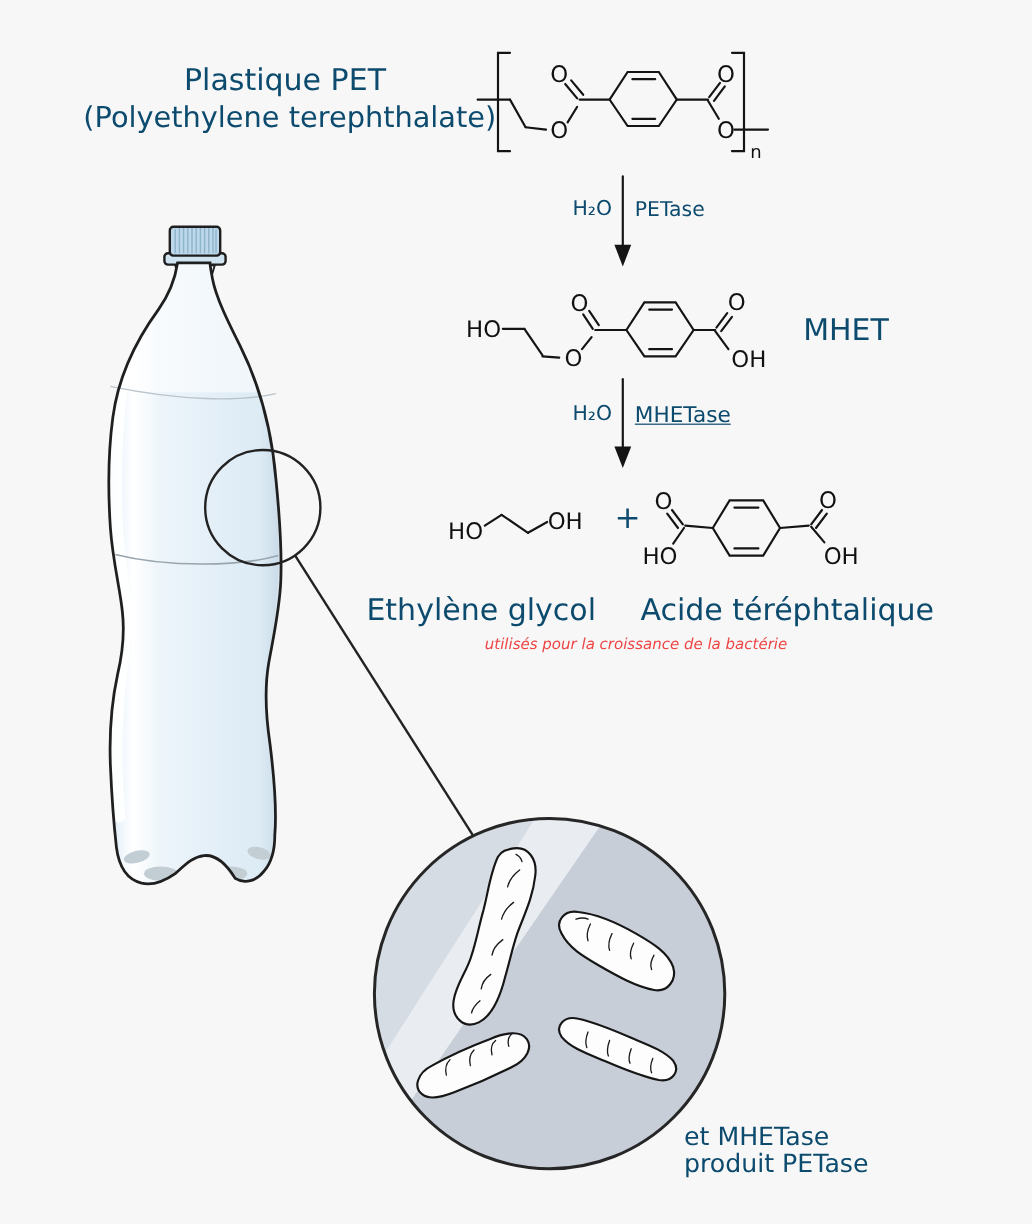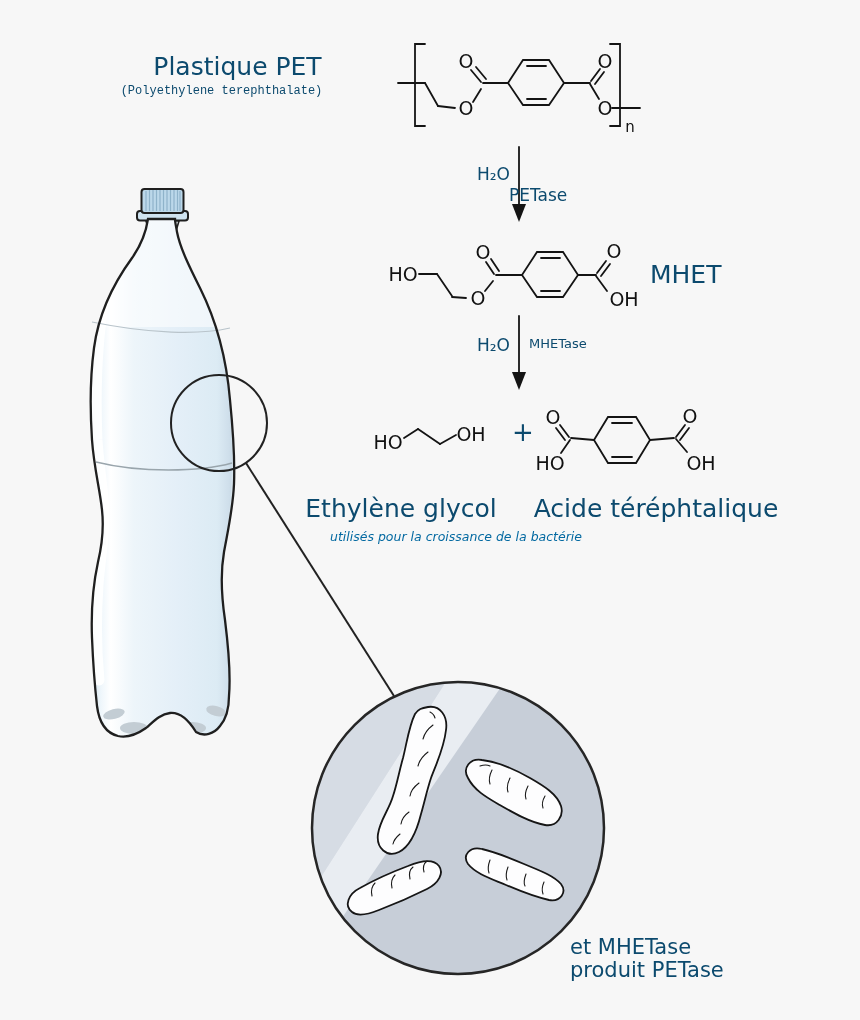--- a/index.html
+++ b/index.html
@@ -1,30 +1,30 @@
 <!DOCTYPE html>
 <html><head>
 <meta charset="utf-8">
 <style>
   html,body{margin:0;padding:0;}
   body{background:#f7f7f7;font-family:"DejaVu Sans", sans-serif;}
   .canvas{position:relative;width:860px;height:1020px;background:#f7f7f7;overflow:hidden;}
   .gfx{position:absolute;left:0;top:0;}
   .t{position:absolute;color:#0c4a6e;font-family:"DejaVu Sans", sans-serif;white-space:nowrap;}
   .title1{left:60px;top:52px;width:355px;text-align:center;font-size:25px;}
-  .title2{left:24px;top:84px;width:395px;text-align:center;font-size:12px;font-family:Liberation Mono, monospace;}
+  .title2{left:44px;top:84px;width:395px;text-align:center;font-size:24px;}
   .reagent1{left:430px;top:164px;width:80px;text-align:right;font-size:17px;}
-  .enzyme1{left:509px;top:165px;font-size:17px;margin-top:20px;}
-  .mhet{left:650px;top:260px;width:110px;font-size:25px;}
+  .enzyme1{left:529px;top:165px;font-size:17px;}
+  .mhet{left:650px;top:260px;width:110px;text-align:center;font-size:25px;}
   .reagent2{left:430px;top:335px;width:80px;text-align:right;font-size:17px;}
-  .enzyme2{left:529px;top:336px;font-size:13px;}
+  .enzyme2{left:529px;top:336px;font-size:18px;text-decoration:underline;}
   .plus{left:506px;top:417px;width:34px;text-align:center;font-size:26px;}
   .prodleft{left:286px;top:494px;width:230px;text-align:center;font-size:25px;}
   .prodright{left:531px;top:494px;width:250px;text-align:center;font-size:25px;}
-  .note{left:330px;top:529px;width:400px;font-size:12.5px;font-style:italic;color:#0369a1;}
+  .note{left:330px;top:529px;width:400px;text-align:center;font-size:12.5px;font-style:italic;color:#ef4444;}
   .caption{left:570px;top:936px;font-size:21px;line-height:23px;}
   svg text{font-family:"DejaVu Sans", sans-serif;fill:#111;}
   svg .atom{font-size:19px;}
   svg .sub{font-size:15px;}
 </style>
 </head>
 <body>
 
 <div class="canvas">
 

